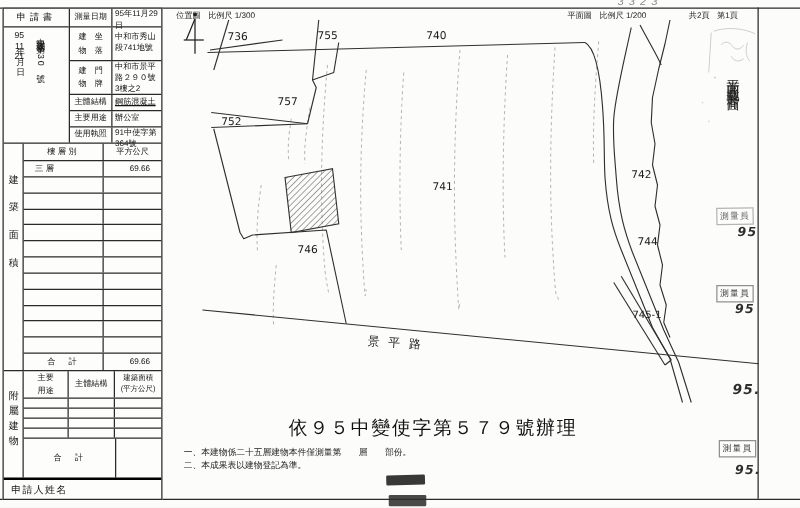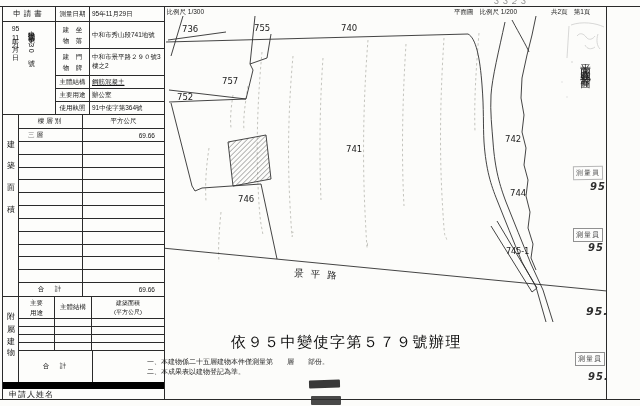--- a/index.html
+++ b/index.html
@@ -10,21 +10,21 @@
 
   
   .hdr{position:absolute;font-size:6.5px;color:#222;white-space:nowrap}
   .hdr span{margin-right:6px}
   .hdr-loc{left:141px;top:8px}
   .hdr-plan{left:454px;top:8px}
   .hdr-pages{left:551px;top:8px}
   .hand-top{position:absolute;left:494px;top:-4px;font-size:9px;color:#8f8f8f;letter-spacing:4px;font-style:italic}
 
   
-  .form{position:absolute;left:2px;top:6px;width:163px;height:394px;border:1px solid #2a2a2a;background:#fdfdfb;font-size:6.5px;color:#151515;display:flex;flex-direction:column}
+  .form{position:absolute;left:2px;top:6px;width:128px;height:394px;border:1px solid #2a2a2a;background:#fdfdfb;font-size:6.5px;color:#151515;display:flex;flex-direction:column}
   .secA{display:flex;height:107px}
   .colA1{width:53px;border-right:1px solid #2a2a2a;display:flex;flex-direction:column}
   .a1-head{height:15px;border-bottom:1px solid #2a2a2a;display:flex;align-items:center;justify-content:center;font-size:7.5px;letter-spacing:3px}
   .a1-doc{flex:1;display:flex;padding-top:3px}
   .doc-date{writing-mode:vertical-rl;text-orientation:upright;font-size:7px;letter-spacing:1.5px;margin-left:7px}
   .doc-date .tcy{text-combine-upright:all}
   .doc-no{writing-mode:vertical-rl;text-orientation:mixed;font-size:7px;letter-spacing:1.5px;margin-left:6px}
   .a-rows{flex:1;display:flex;flex-direction:column}
   .arow{display:flex;border-bottom:1px solid #2a2a2a}
   .arow:nth-child(1){height:15px}.arow:nth-child(2){height:27px}
@@ -51,21 +51,21 @@
   .crow{display:flex;border-bottom:1px solid #2a2a2a}
   .chead{height:22px}
   .cc1{width:36px;border-right:1px solid #2a2a2a;display:flex;align-items:center;justify-content:center;text-align:center;white-space:pre-line;line-height:1.5}
   .cc2{width:37px;border-right:1px solid #2a2a2a;display:flex;align-items:center;justify-content:center;text-align:center}
   .cc3{flex:1;display:flex;align-items:center;justify-content:center;text-align:center;white-space:pre-line;line-height:1.5;font-size:6px}
   #annex-empty-rows{flex:1;display:flex;flex-direction:column}
   #annex-empty-rows .trow{flex:1;display:flex;border-bottom:1px solid #2a2a2a}
   .ctotal{flex:1;border-bottom:none}
   .ctleft{width:74px;border-right:1px solid #2a2a2a;display:flex;align-items:center;justify-content:center;letter-spacing:2px}
   .ctright{flex:1}
-  .applicant{height:17px;border-top:7px solid #000000;display:flex;align-items:center;padding-left:6px;font-size:8px;letter-spacing:1px}
+  .applicant{height:17px;border-top:2px solid #000000;display:flex;align-items:center;padding-left:6px;font-size:8px;letter-spacing:1px}
 
   
   .back-note{position:absolute;left:579px;top:55px;writing-mode:vertical-rl;text-orientation:upright;font-size:10.5px;letter-spacing:2.5px;color:#1e1e1e}
   .stampbox{position:absolute;border:1px solid #909090;color:#3a3a3a;font-size:7px;letter-spacing:1px;padding:1px 2px;white-space:nowrap;background:rgba(255,255,255,.4)}
   .s1{left:573px;top:166px;transform:rotate(-1deg);border-color:#b5b5b5;color:#5a5a5a}
   .s2{left:573px;top:228px}
   .s4{left:575px;top:352px}
   .stampval{position:absolute;font-family:"DejaVu Sans",sans-serif;font-style:italic;font-weight:bold;font-size:10px;color:#2e2e2e;letter-spacing:1px;white-space:nowrap}
   .v1{left:590px;top:181px}
   .v2{left:588px;top:242px}

